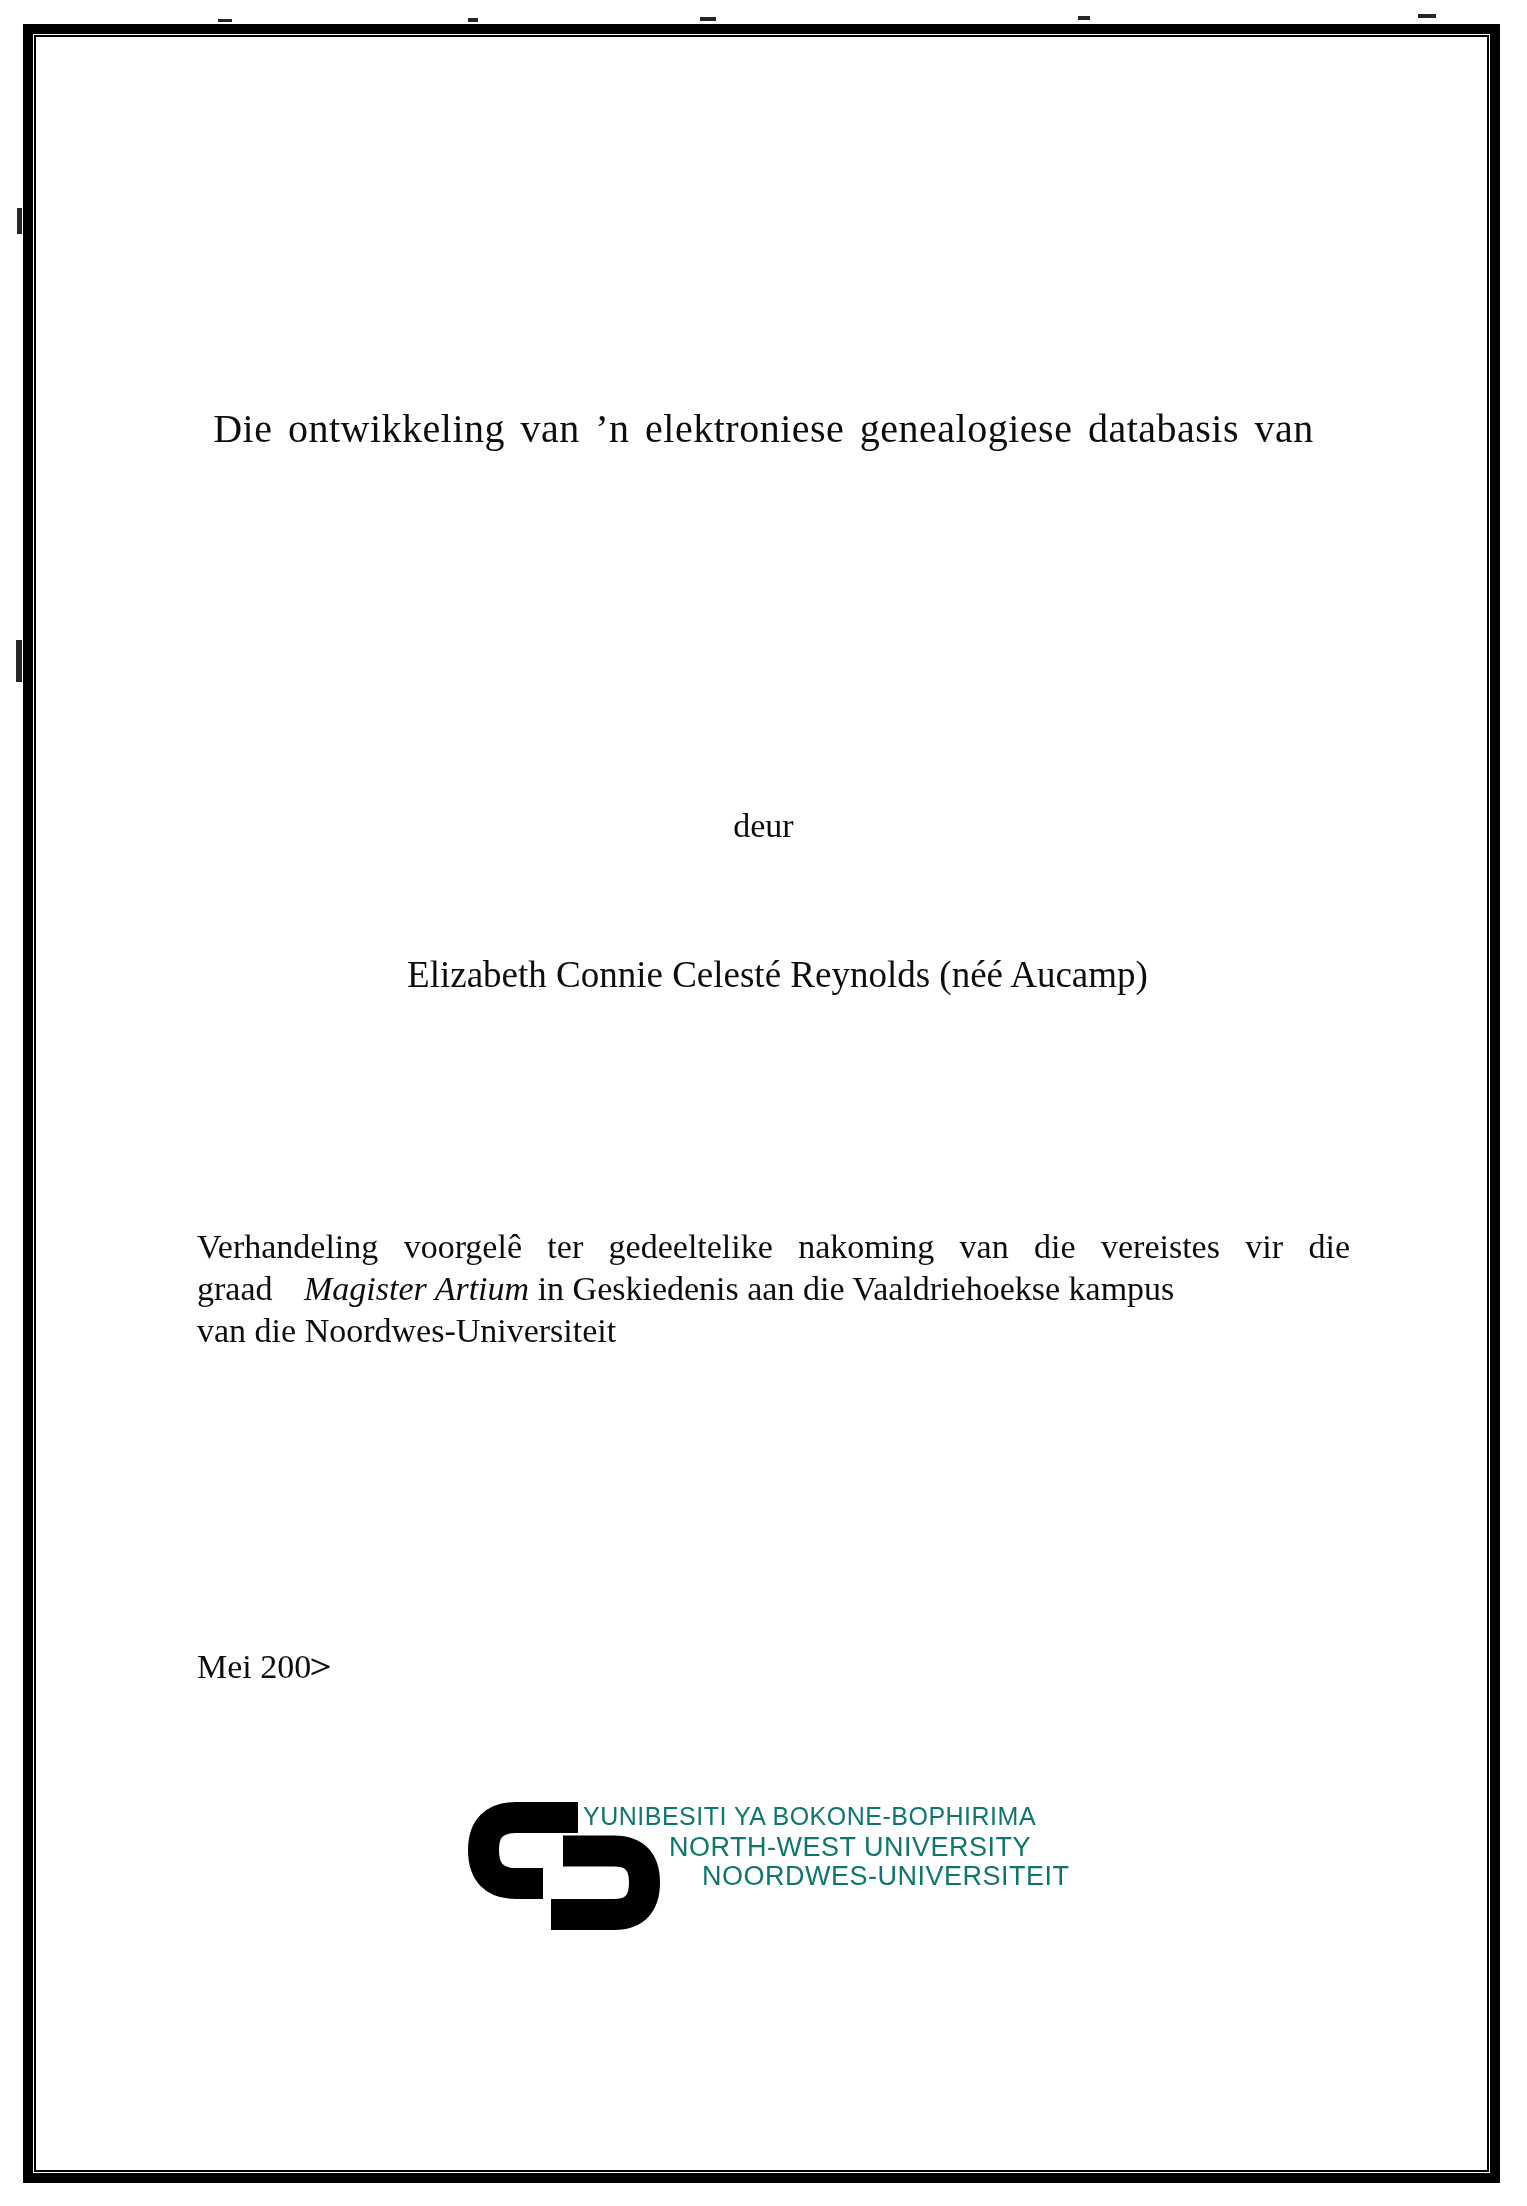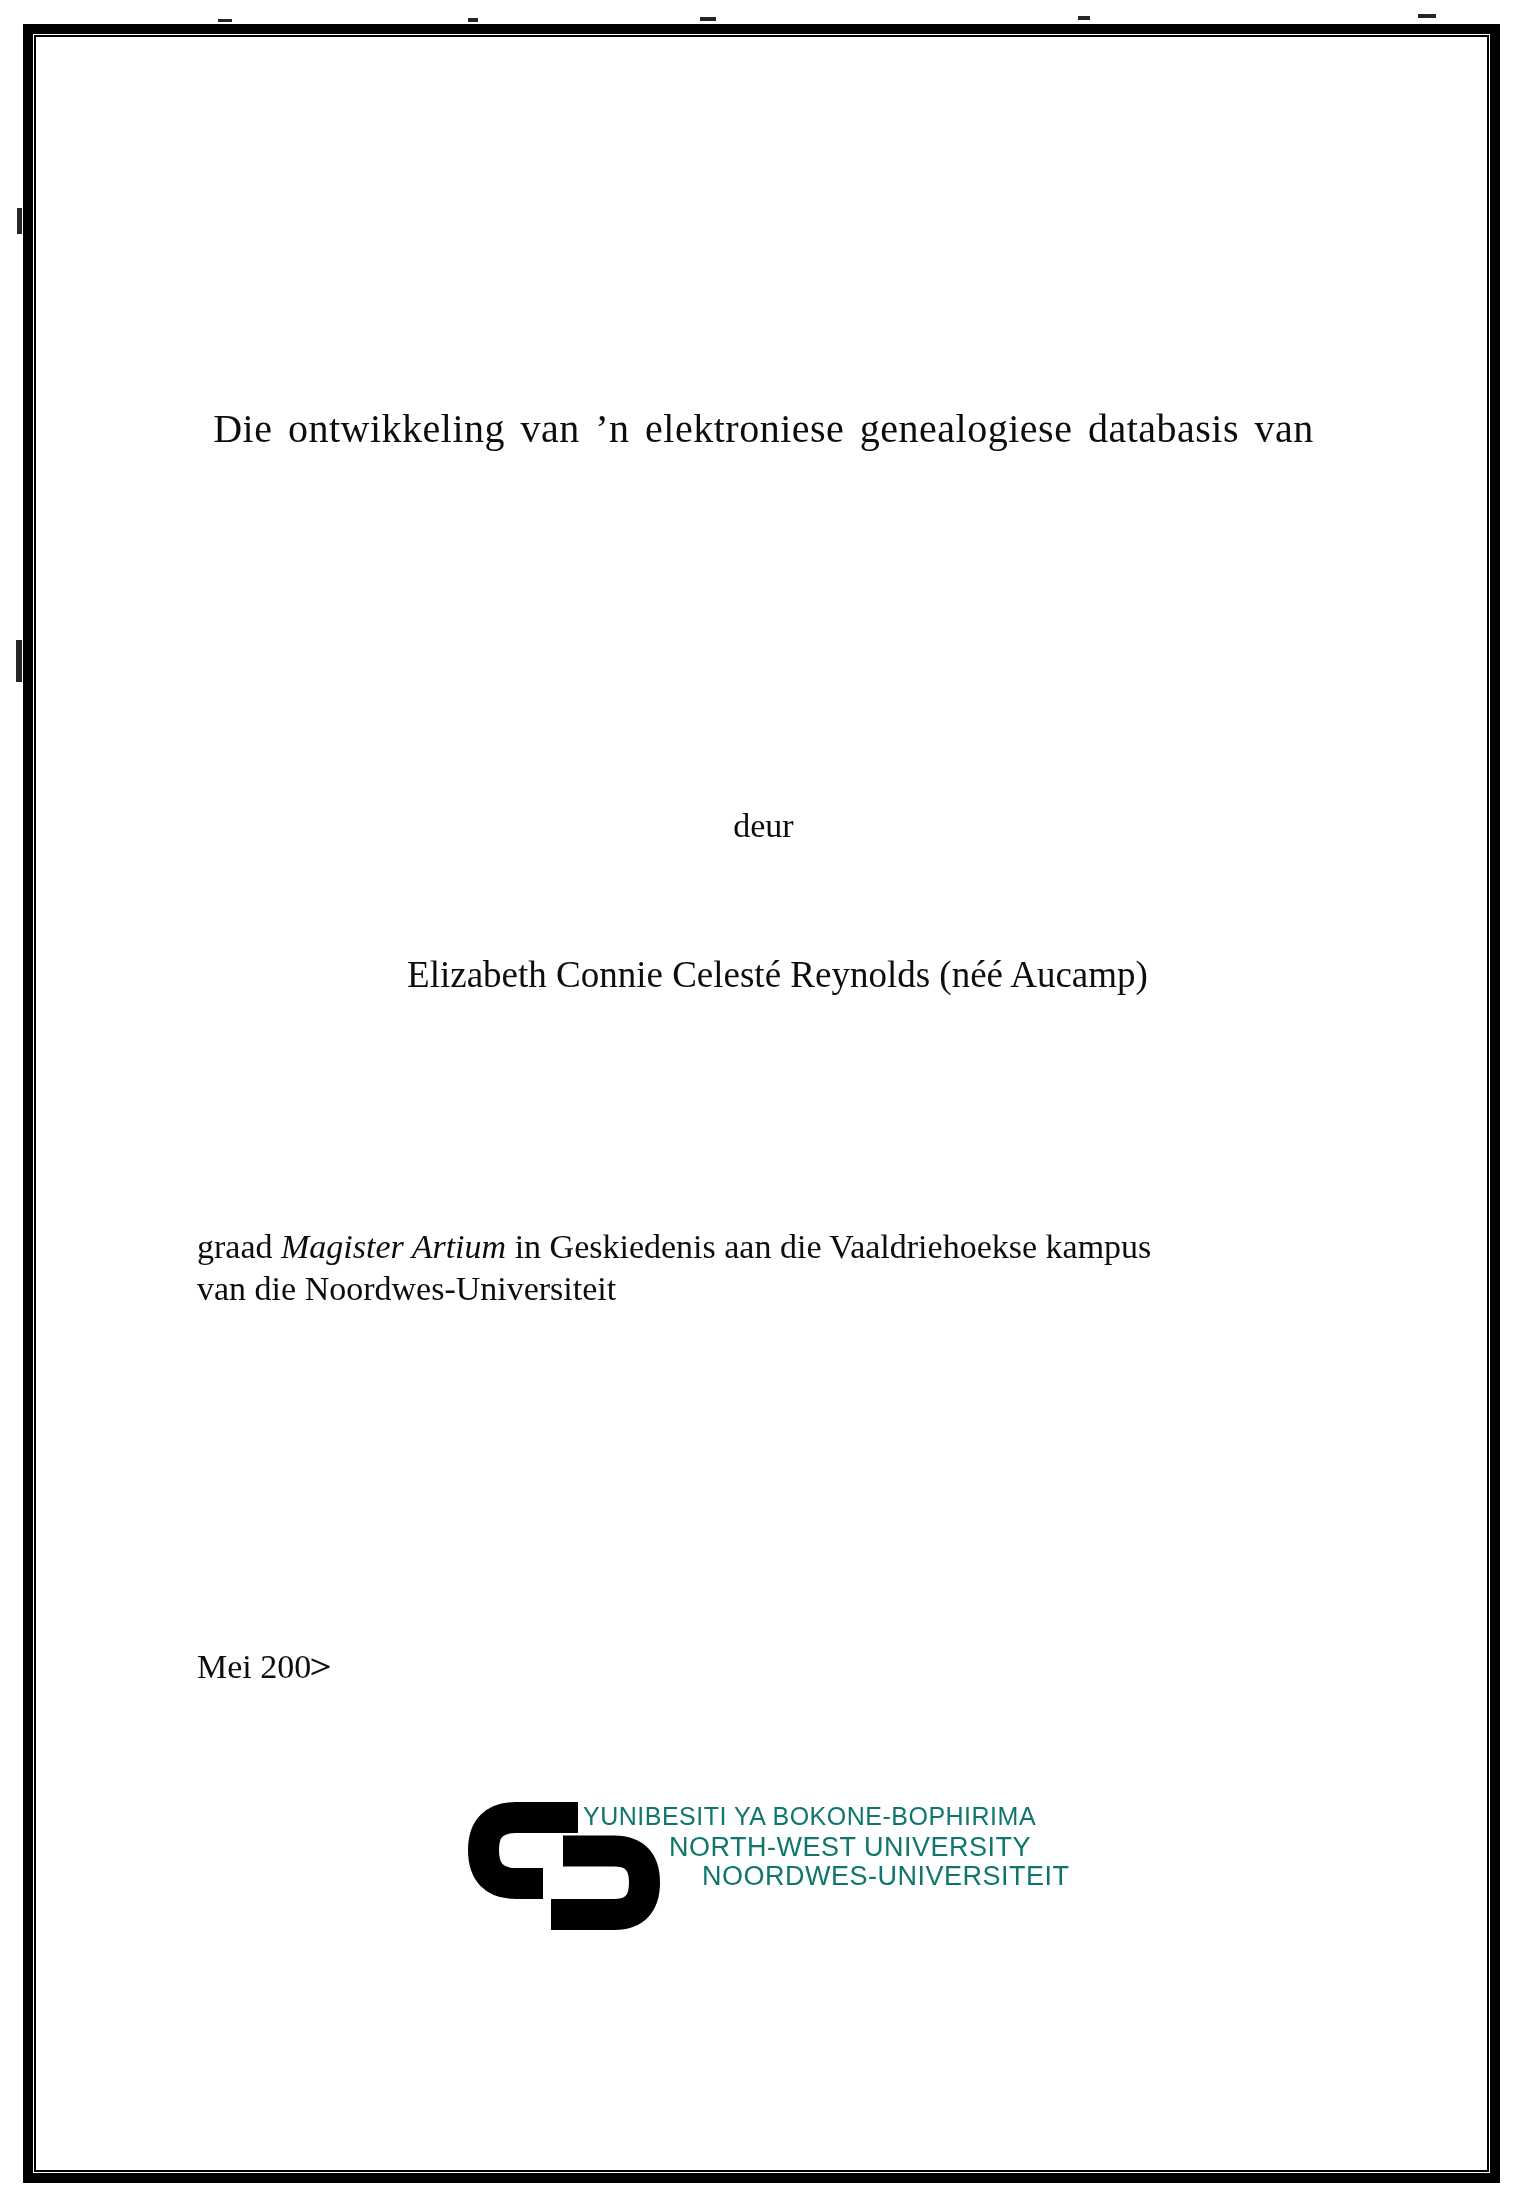--- a/index.html
+++ b/index.html
@@ -33,21 +33,21 @@
   }
   .author {
     position:absolute; left:0; right:0; top:953px;
     text-align:center; font-size:37px; line-height:44px;padding-left:28px;
   }
   .statement {
     position:absolute; left:197px; top:1226px; width:1153px;
     font-size:34px; line-height:42px;
   }
   .statement .just { text-align:justify; text-align-last:justify; }
-  .it { font-style:italic; }
+  .it { font-style:italic;margin-left:23px; }
   .supervisor-block {
     position:absolute; left:197px; top:1644px;
     font-size:34px; line-height:46px;
   }
   .glyph7 {
     font-weight:bold;
     display:inline-block;
     transform:scaleX(1.15) scaleY(1.02);
     letter-spacing:0;
   }
@@ -73,20 +73,21 @@
 
   <div class="title">
     <div>Die ontwikkeling van ’n elektroniese genealogiese databasis van</div>
   </div>
 
   <div class="byline">deur</div>
 
   <div class="author">Elizabeth Connie Celesté Reynolds (néé Aucamp)</div>
 
   <div class="statement">
+    <div class="just">Verhandeling voorgelê ter gedeeltelike nakoming van die vereistes vir die</div>
     <div><span>graad </span><span class="it">Magister Artium</span><span> in Geskiedenis aan die Vaaldriehoekse kampus</span></div>
     <div>van die Noordwes-Universiteit</div>
   </div>
 
   <div class="supervisor-block">
     <div><span>Mei 200</span><span class="glyph7">&gt;</span></div>
   </div>
 
   <div>
     <svg class="logo-mark" width="192" height="133" viewBox="0 0 192 133" xmlns="http://www.w3.org/2000/svg">

